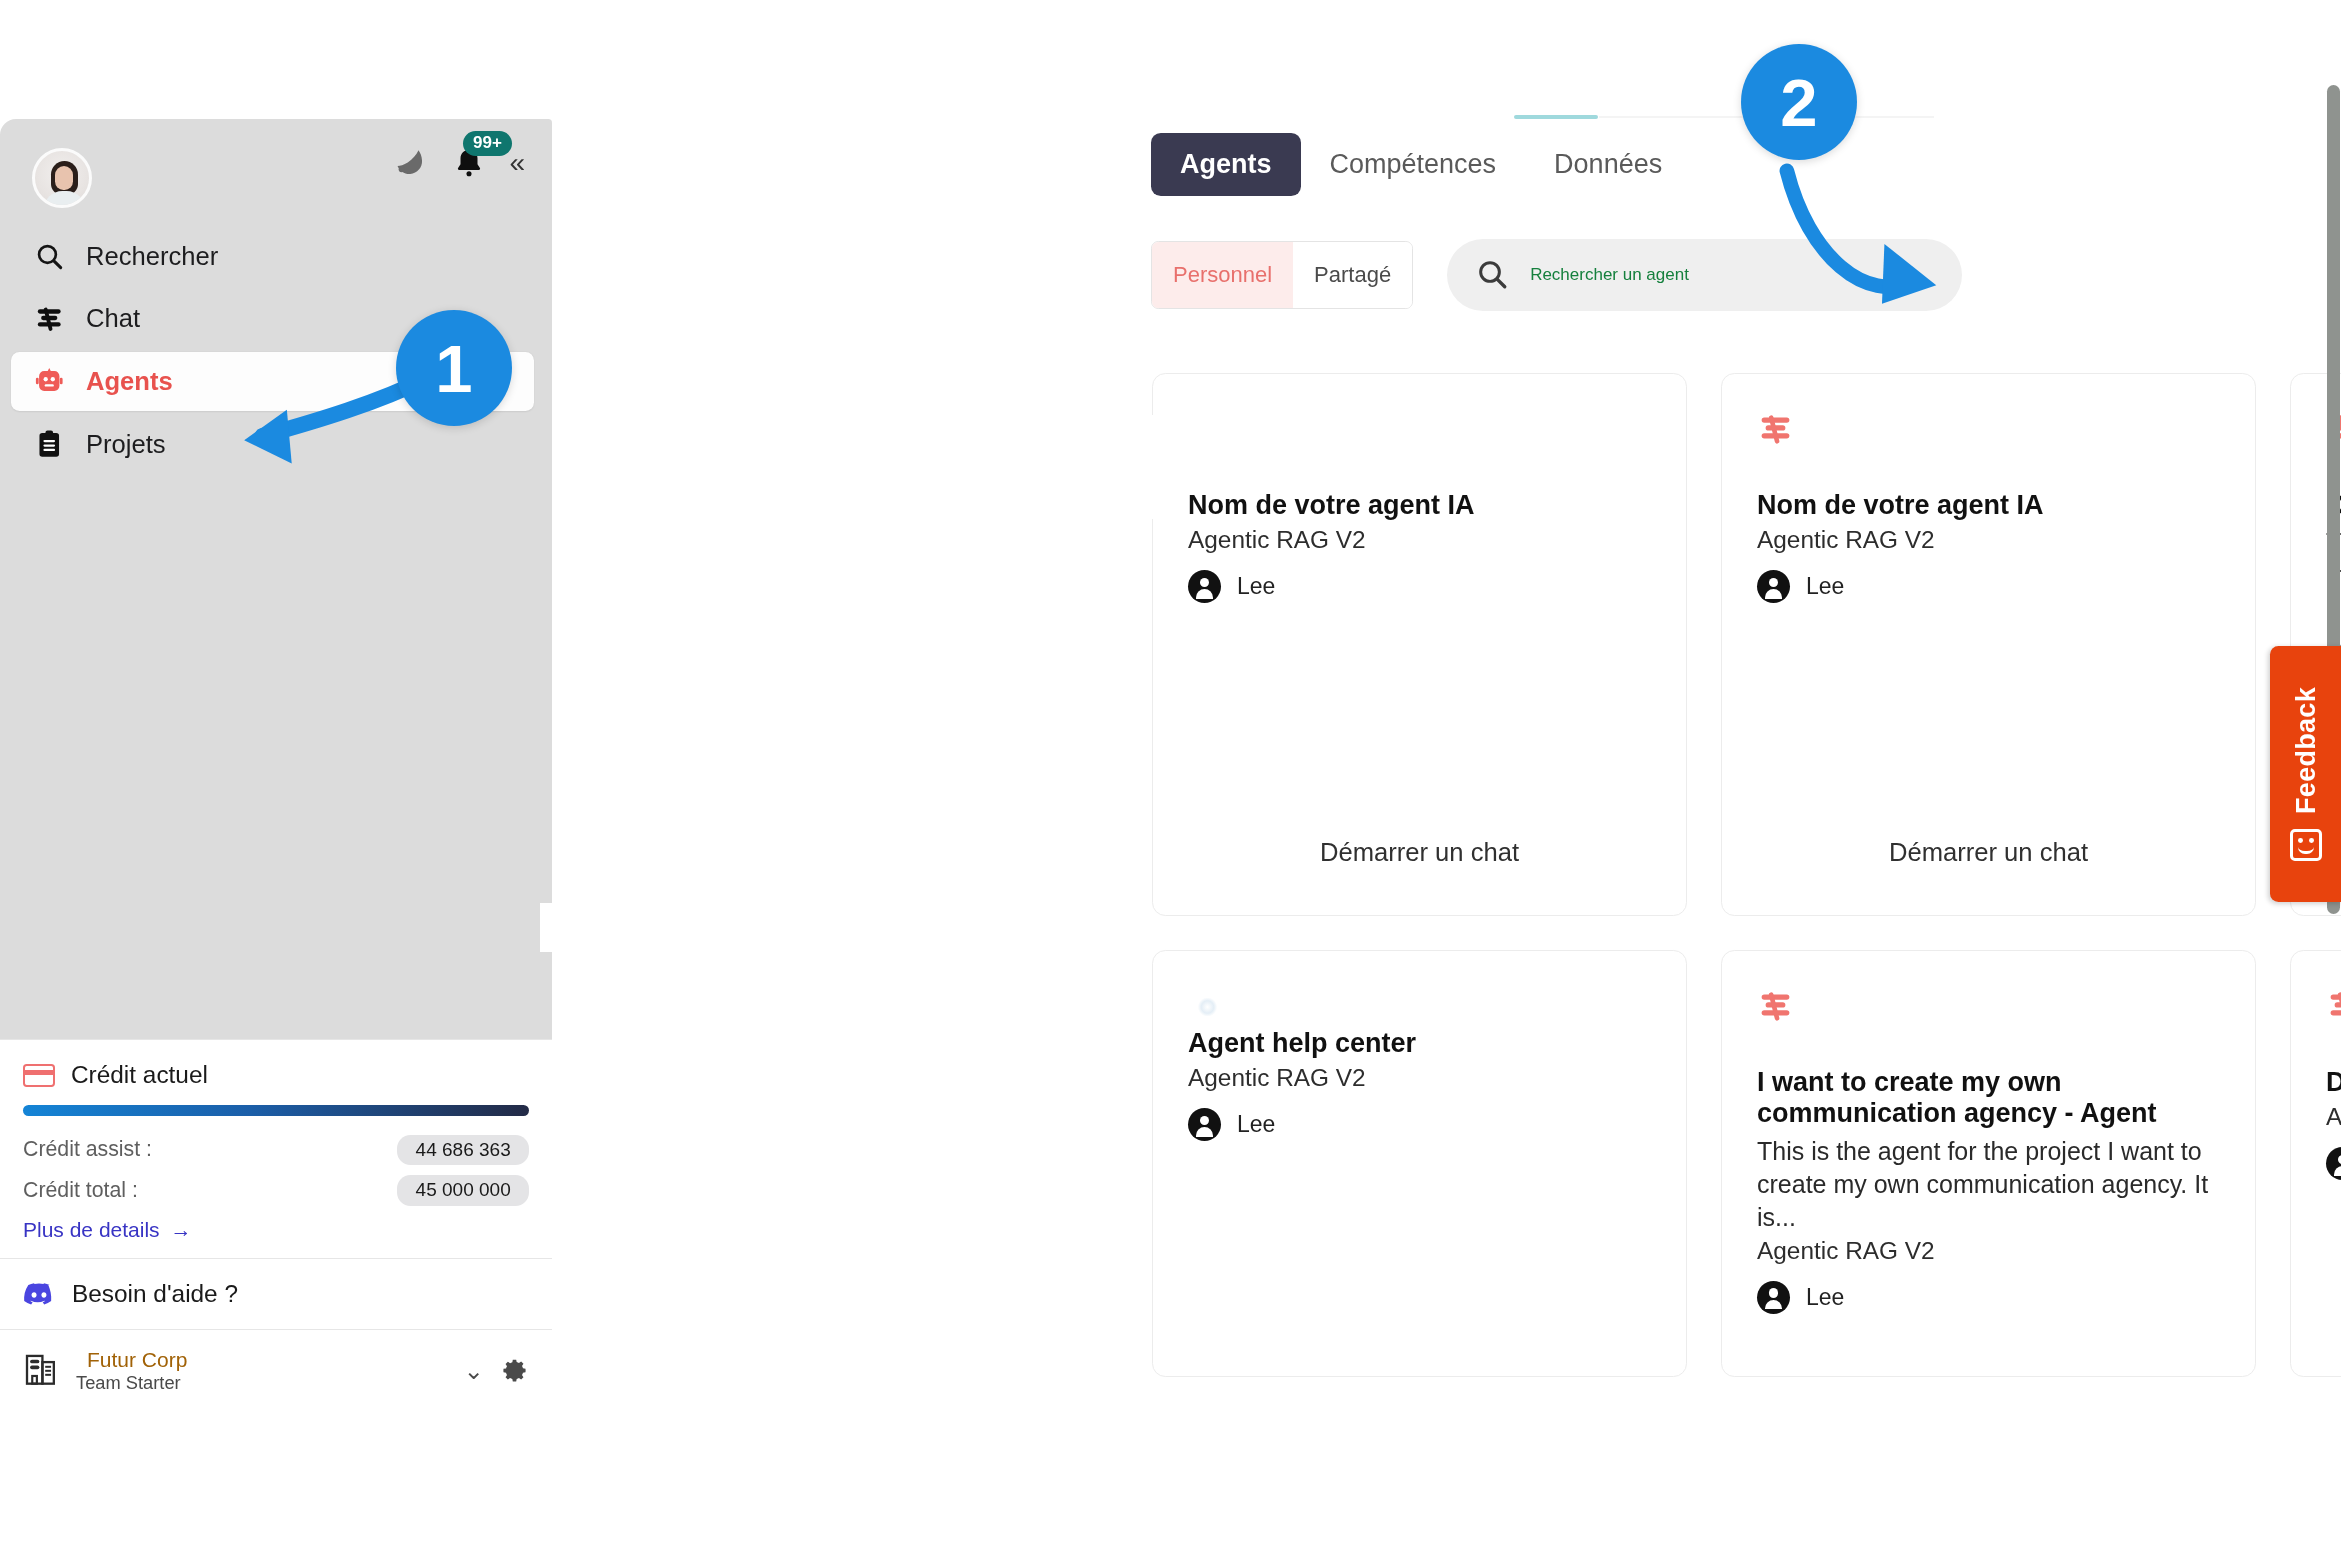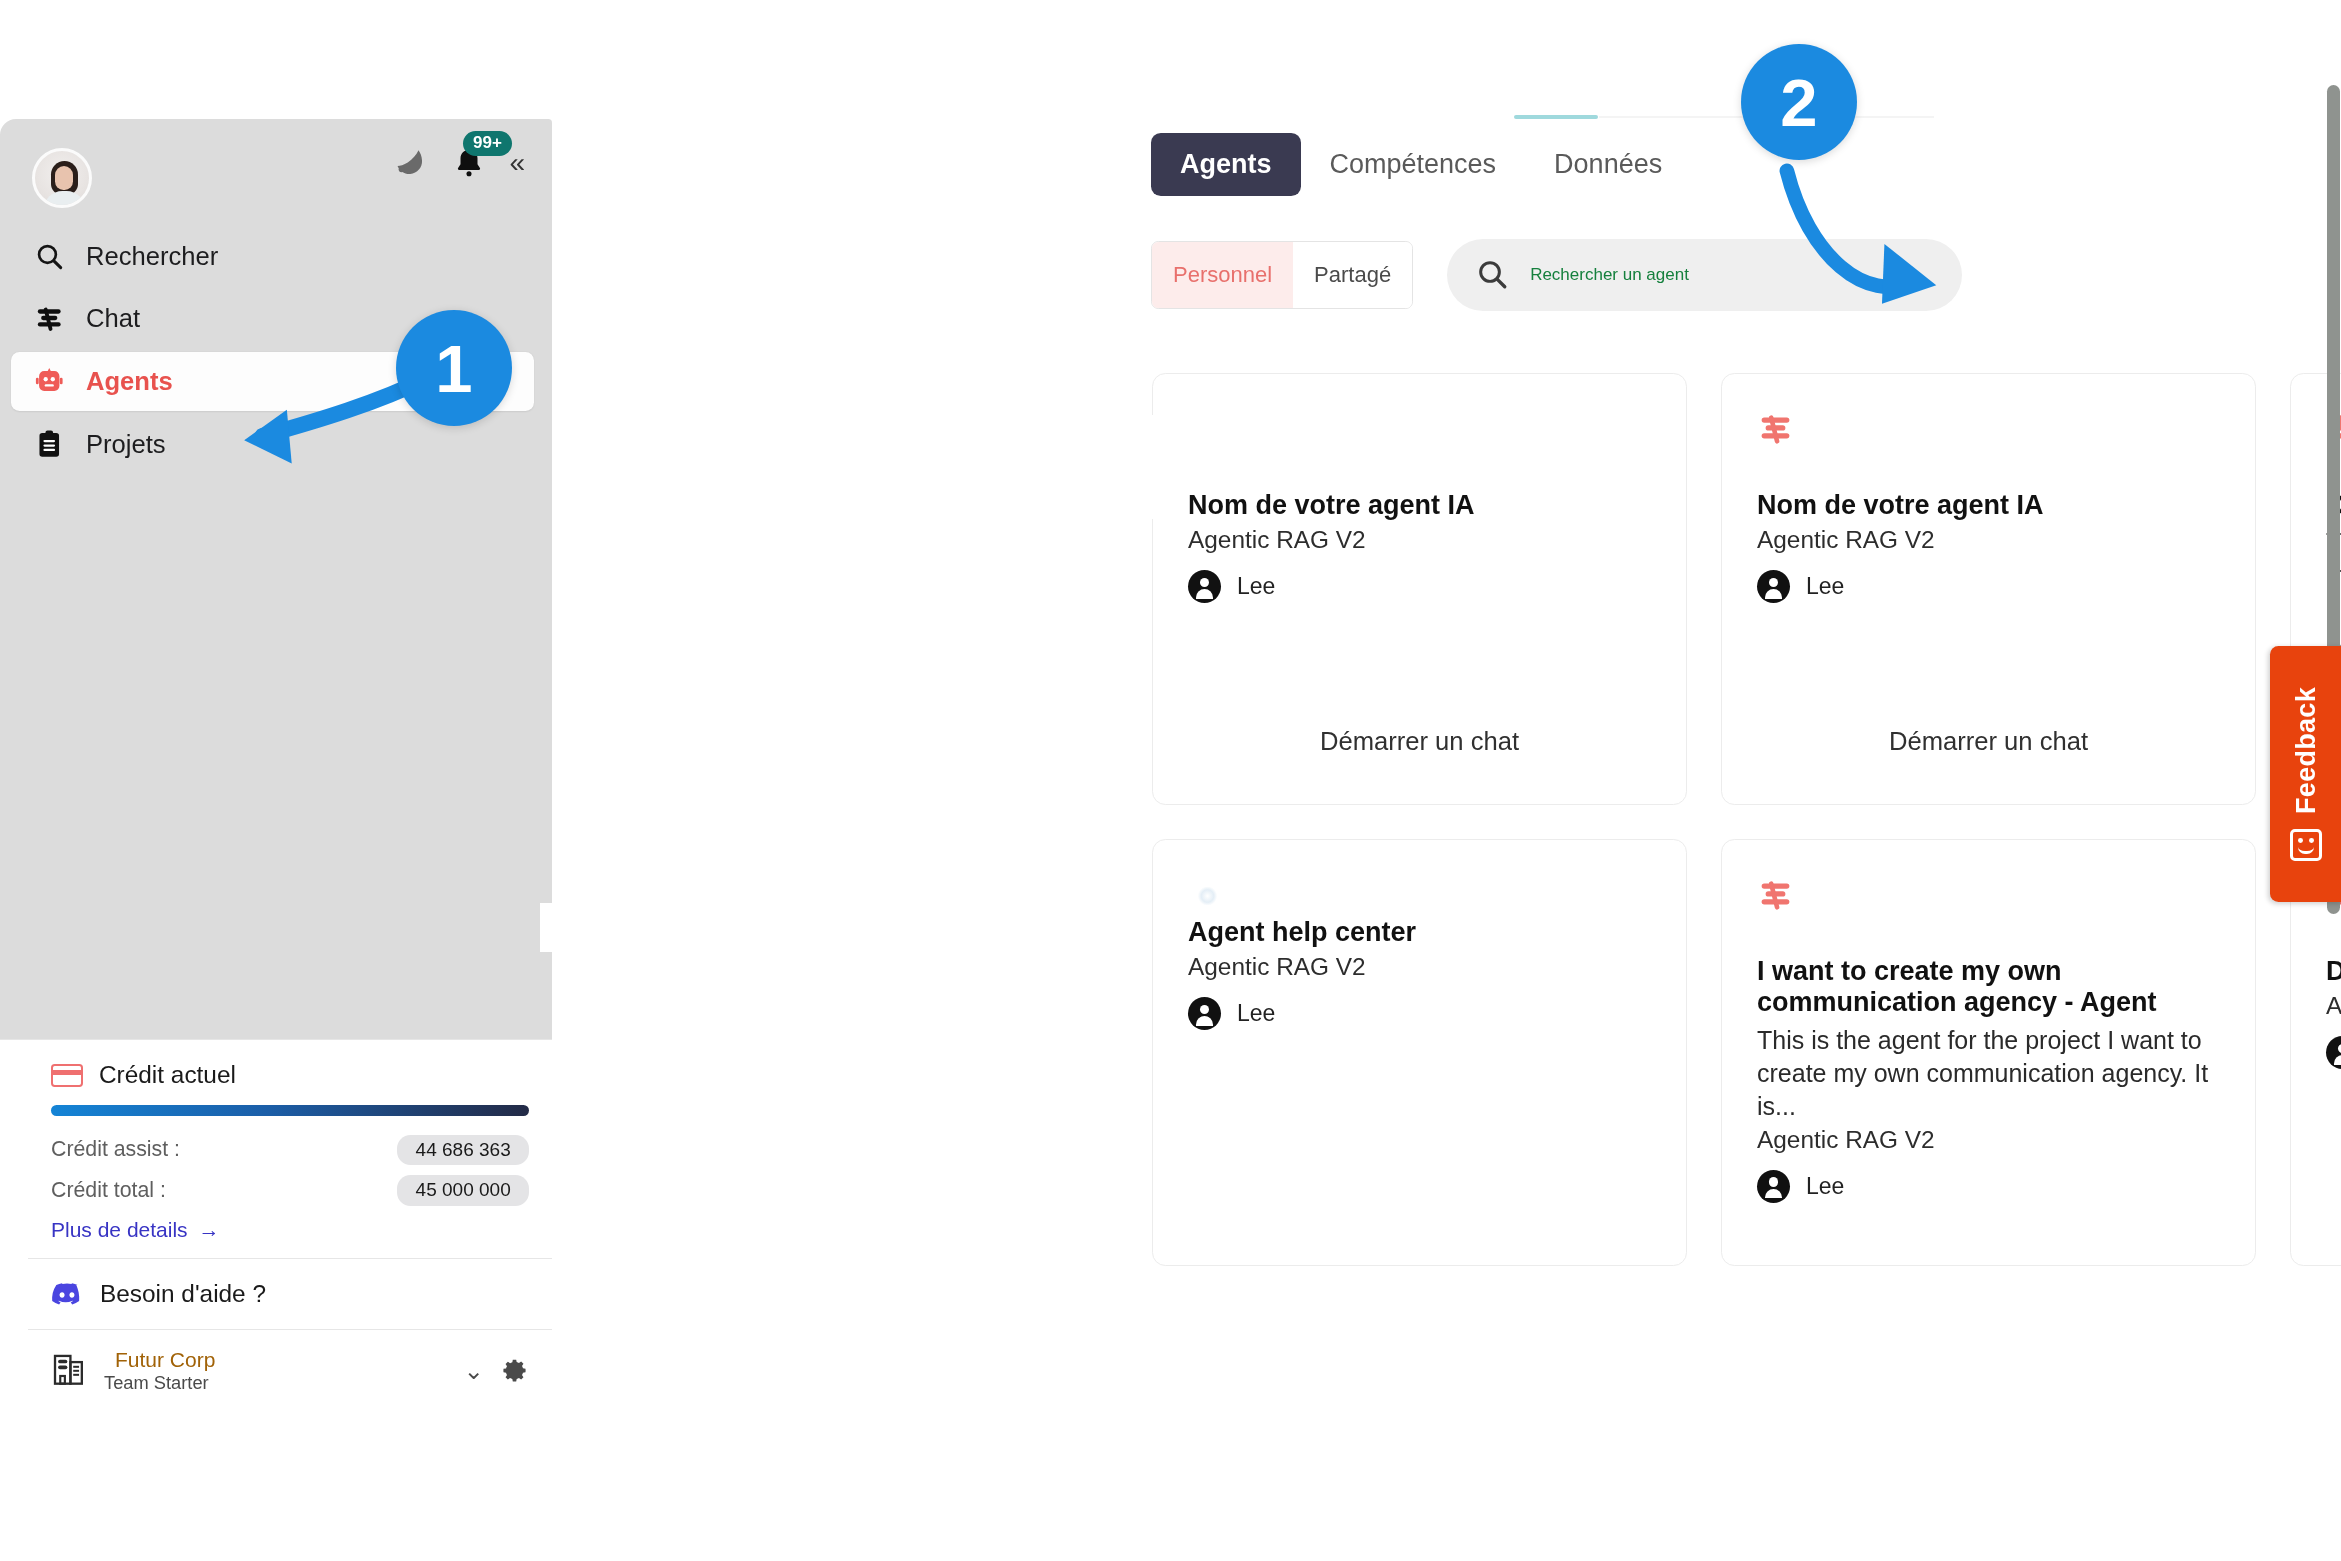--- a/index.html
+++ b/index.html
@@ -71,21 +71,20 @@
     background: #fdfdfd; color: #e8524e; font-weight: 600;
     box-shadow: 0 0.6px 1.8px rgba(0,0,0,.08);
   }
   .nav-icon { width: 32px; height: 32px; display:flex; align-items:center; justify-content:center; flex:0 0 32px; }
 
   
   .credit {
     position: absolute; left: 0; bottom: 0; width: 552px;
     background: #fff;
     border-top: 0.6px solid #e6e6e6;
-    padding-left: 28px;
   }
   .credit-inner { padding: 21px 23px 16px 23px; }
   .credit-head { display: flex; align-items: center; gap: 16px; margin-bottom: 16px; }
   .credit-title { font-size: 24.4px; color: #1a1a1a; }
   .card-icon { width: 32px; height: 23px; border: 2.4px solid #ef7070; border-radius: 3.7px; position: relative; }
   .card-icon::after { content:""; position:absolute; left:-0.6px; right:-0.6px; top:3.7px; height:5.5px; background:#ef7070; }
   .progressbar {
     height: 11px; border-radius: 6.1px;
     background: linear-gradient(90deg, #1484d6 0%, #1b5ea8 45%, #232a46 100%);
     margin-bottom: 18.3px;
@@ -164,21 +163,21 @@
   }
 
   
   .grid {
     position: absolute; left: 600px; top: 373px;
     width: 1180px;
     display: grid; grid-template-columns: repeat(3, 535px); gap: 34px 34px;
   }
   .card {
     background: #fff; border: 0.6px solid #ececec; border-radius: 13.4px;
-    height: 432px; padding: 37px 35px 0 35px;
+    height: 543px; padding: 37px 35px 0 35px;
     position: relative; overflow: hidden;
   }
   .card.short { height: 427px; }
   .card-logo { margin-bottom: 40px; }
   .card-title {
     font-size: 27px; font-weight: 700; color: #111; line-height: 1.16;
     margin-bottom: 4.9px;
   }
   .card-desc { font-size: 25px; color: #2a2a2a; line-height: 1.33; margin-bottom: 2.4px; }
   .card-model { font-size: 24.4px; color: #2d2d2d; margin-bottom: 16px; }

